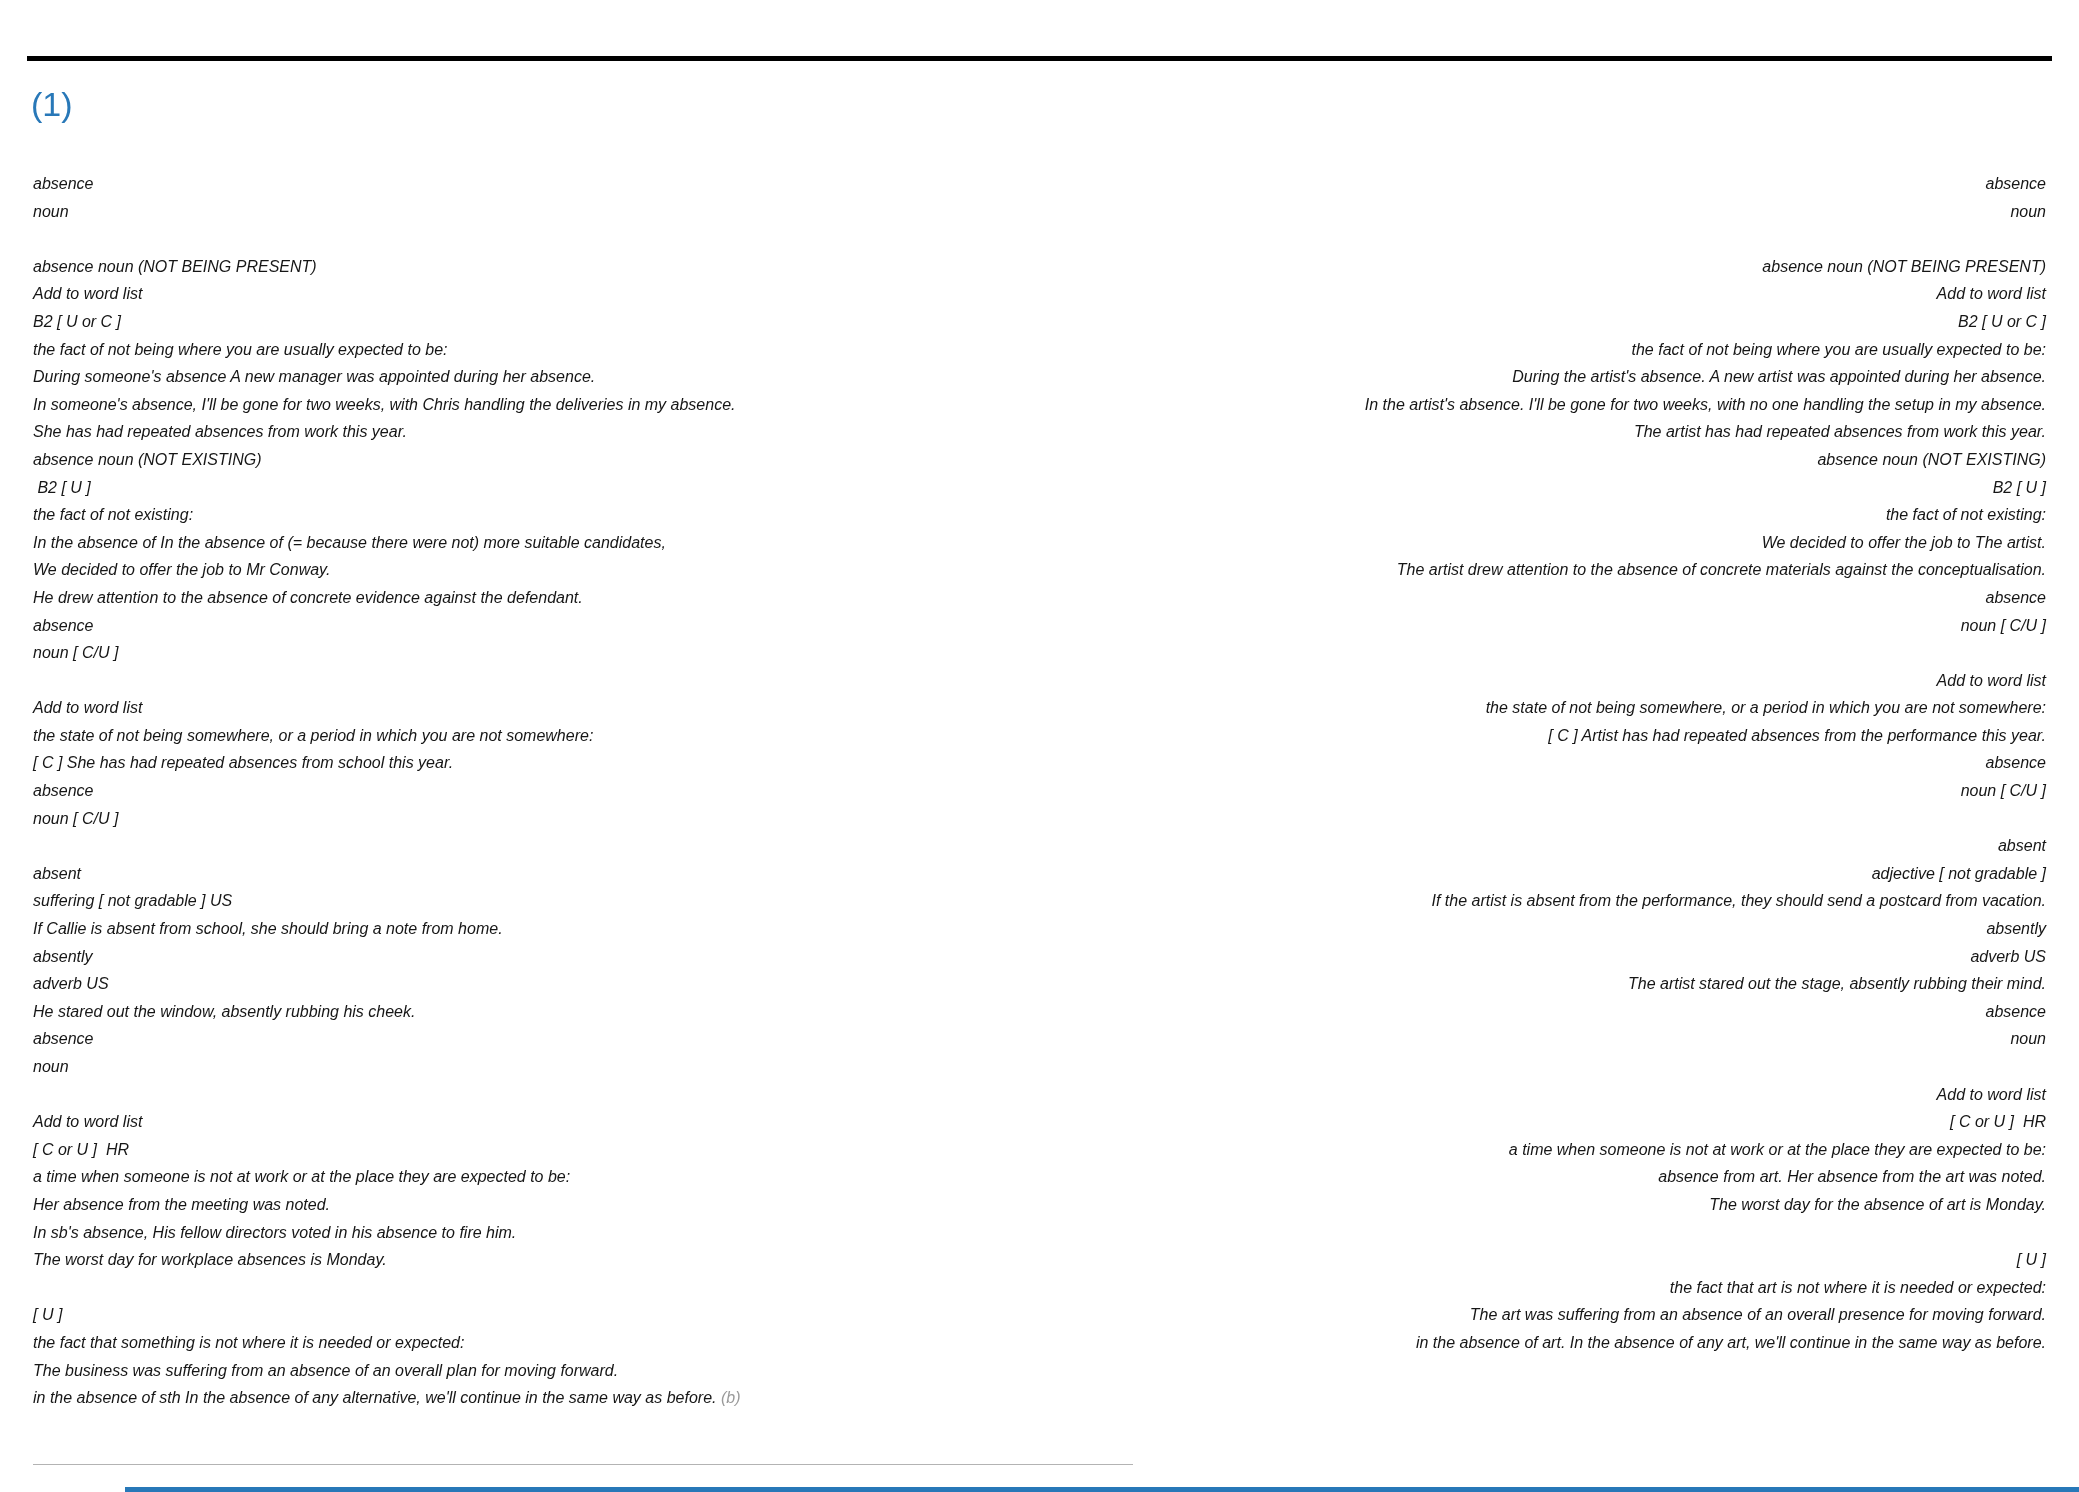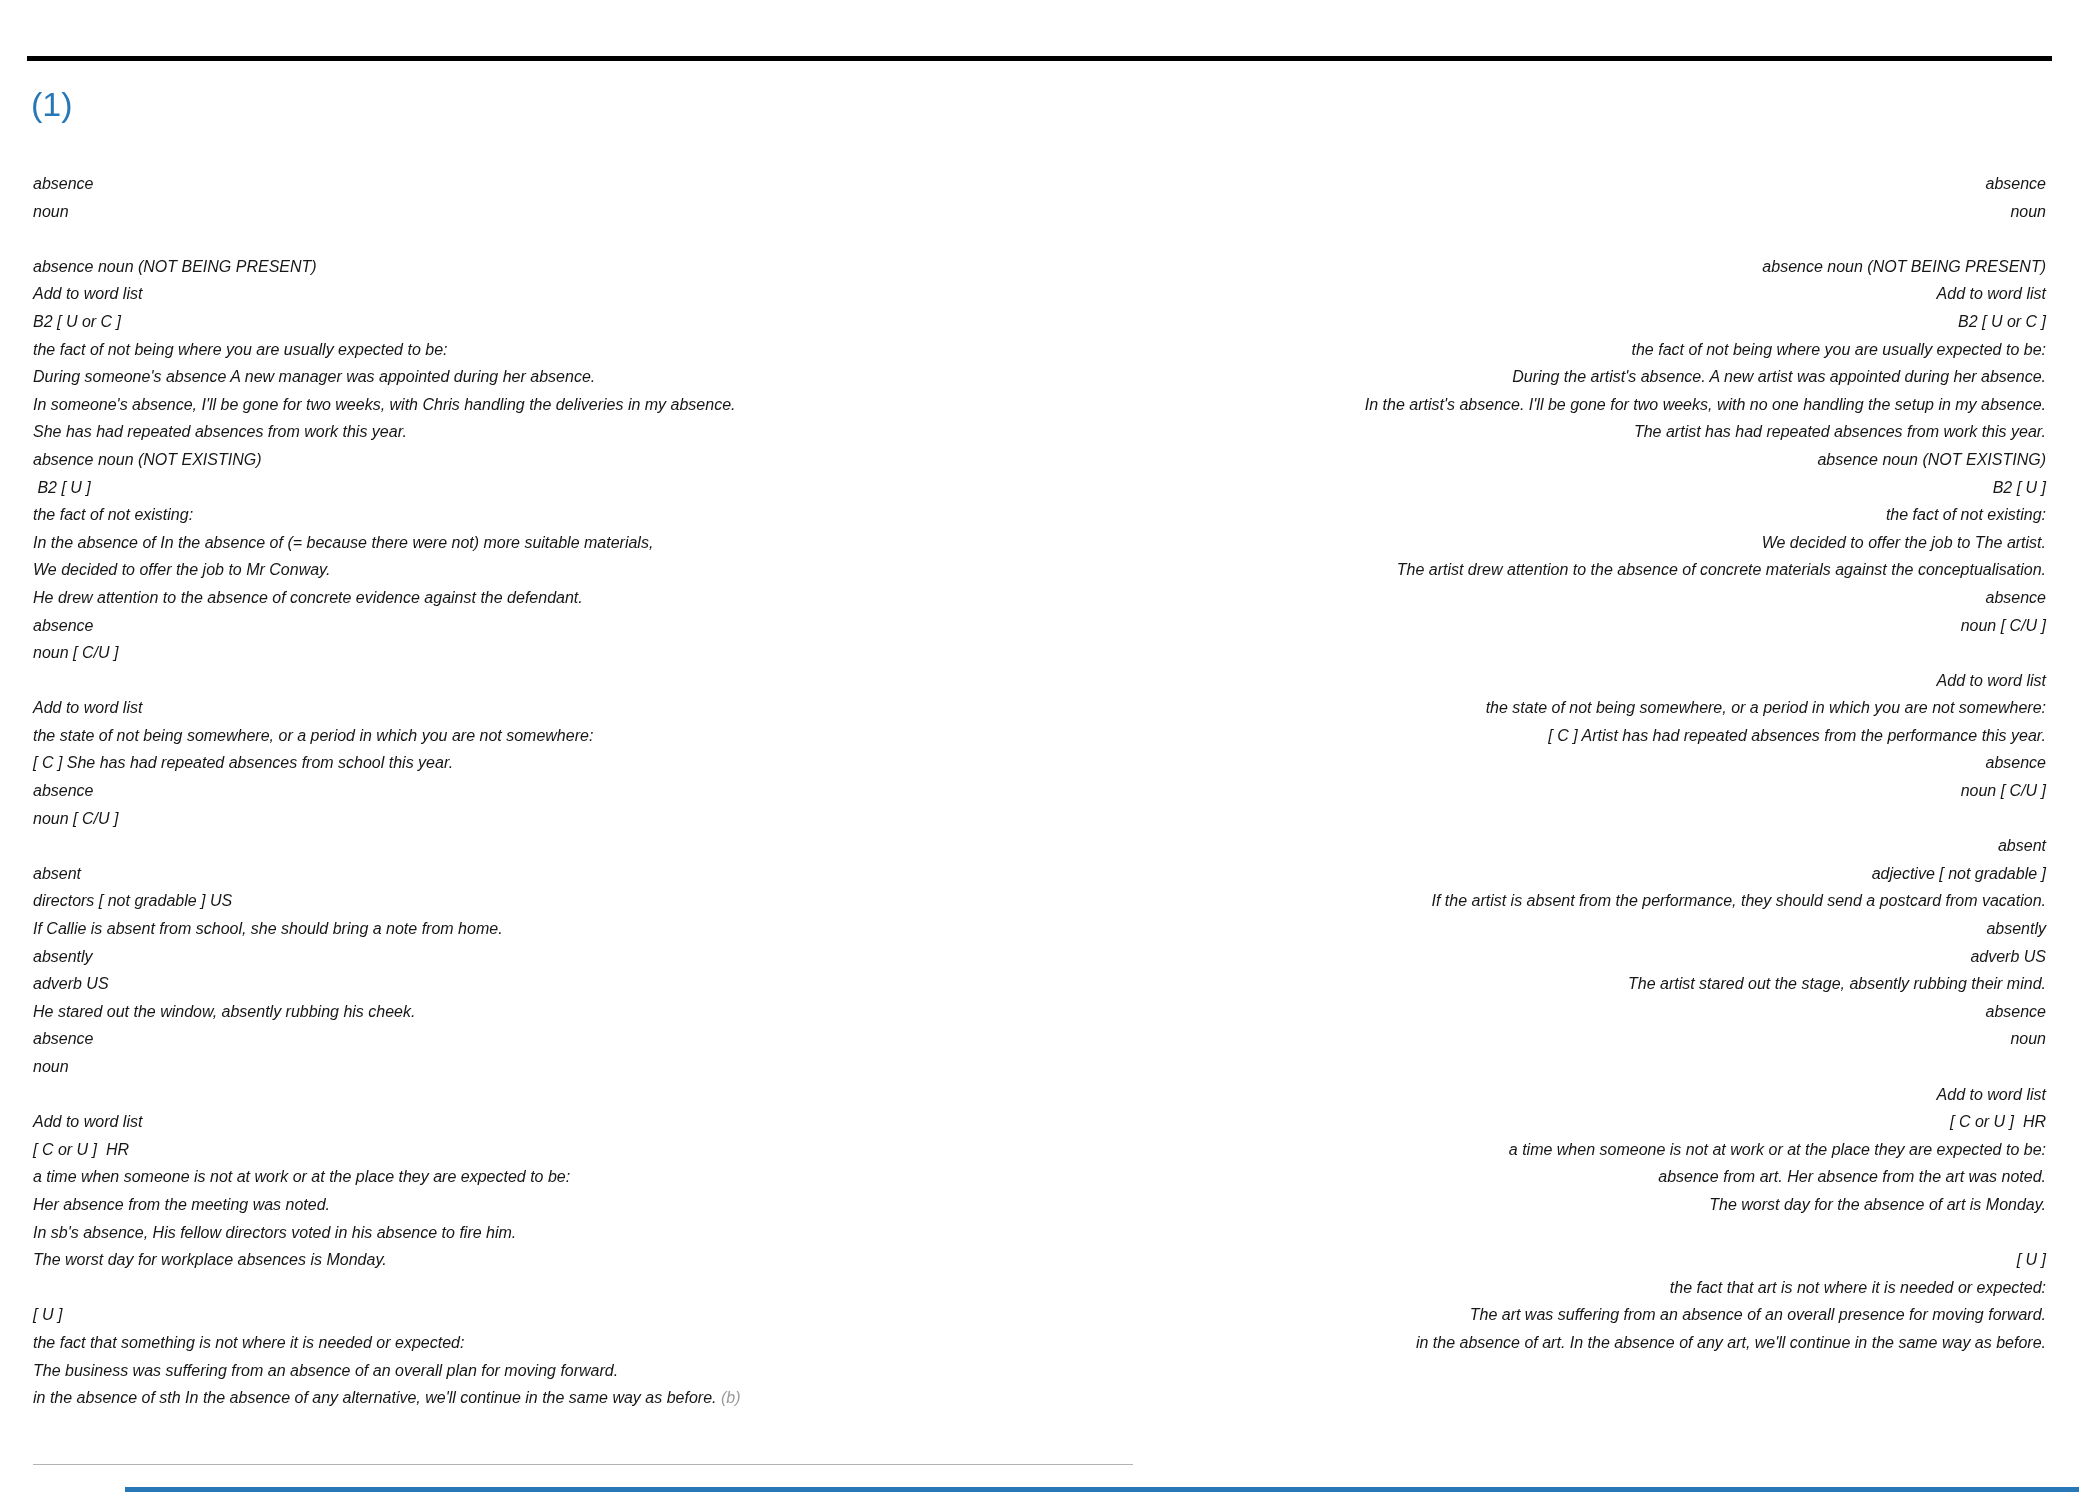--- a/index.html
+++ b/index.html
@@ -100,34 +100,34 @@
         <div class="line">absence noun (NOT BEING PRESENT)</div>
         <div class="line">Add to word list</div>
         <div class="line">B2 [ U or C ]</div>
         <div class="line">the fact of not being where you are usually expected to be:</div>
         <div class="line">During someone's absence A new manager was appointed during her absence.</div>
         <div class="line">In someone's absence, I'll be gone for two weeks, with Chris handling the deliveries in my absence.</div>
         <div class="line">She has had repeated absences from work this year.</div>
         <div class="line">absence noun (NOT EXISTING)</div>
         <div class="line"> B2 [ U ]</div>
         <div class="line">the fact of not existing:</div>
-        <div class="line">In the absence of In the absence of (= because there were not) more suitable materials,</div>
+        <div class="line">In the absence of In the absence of (= because there were not) more suitable candidates,</div>
         <div class="line">We decided to offer the job to Mr Conway.</div>
         <div class="line">He drew attention to the absence of concrete evidence against the defendant.</div>
         <div class="line">absence</div>
         <div class="line">noun [ C/U ]</div>
         <div class="line">&nbsp;</div>
         <div class="line">Add to word list</div>
         <div class="line">the state of not being somewhere, or a period in which you are not somewhere:</div>
         <div class="line">[ C ] She has had repeated absences from school this year.</div>
         <div class="line">absence</div>
         <div class="line">noun [ C/U ]</div>
         <div class="line">&nbsp;</div>
         <div class="line">absent</div>
-        <div class="line">directors [ not gradable ] US</div>
+        <div class="line">suffering [ not gradable ] US</div>
         <div class="line">If Callie is absent from school, she should bring a note from home.</div>
         <div class="line">absently</div>
         <div class="line">adverb US</div>
         <div class="line">He stared out the window, absently rubbing his cheek.</div>
         <div class="line">absence</div>
         <div class="line">noun</div>
         <div class="line">&nbsp;</div>
         <div class="line">Add to word list</div>
         <div class="line">[ C or U ]  HR</div>
         <div class="line">a time when someone is not at work or at the place they are expected to be:</div>

